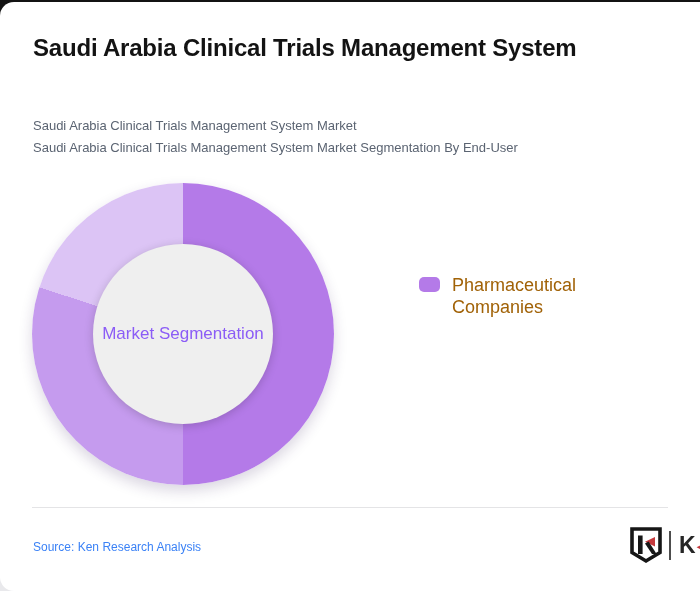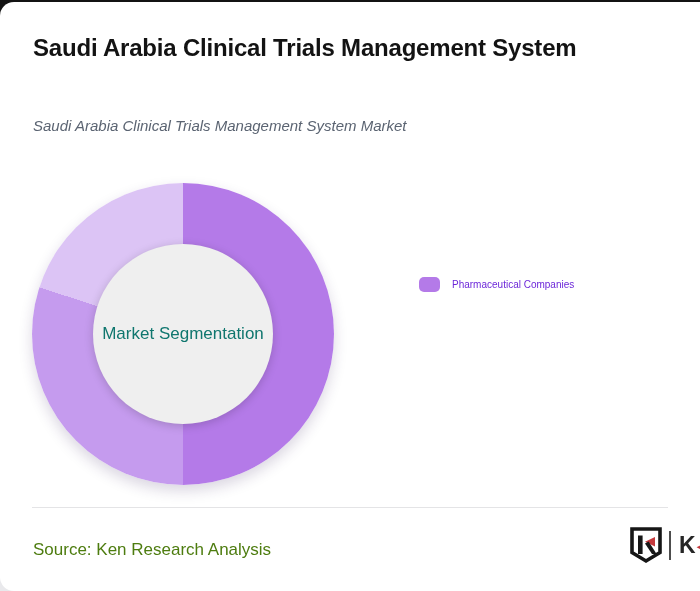--- a/index.html
+++ b/index.html
@@ -12,48 +12,48 @@
     position: absolute; top: 2px; left: 0; width: 700px; height: 589px;
     background: #ffffff; border-radius: 14px; overflow: hidden; padding-left: 36px;
   }
   .title {
     position: absolute; left: 33px; top: 30px; margin: 0; width: 630px;
     font-size: 24px; line-height: 32px; font-weight: 700; color: #131313;
     letter-spacing: -0.2px;
   }
   .subtitles {
     position: absolute; left: 33px; top: 113px;
-    font-size: 15px; line-height: 22px; color: #5b6472; font-style: italic;
+    font-size: 13px; line-height: 22px; color: #5b6472;
   }
   .donut {
     position: absolute; left: 32px; top: 181px; width: 302px; height: 302px;
     border-radius: 50%;
     box-shadow: 0 6px 14px rgba(50, 25, 90, 0.18);
   }
   .hole {
     position: absolute; left: 50%; top: 50%; transform: translate(-50%, -50%);
     width: 180px; height: 180px; border-radius: 50%;
     display: flex; align-items: center; justify-content: center;
     box-shadow: 0 2px 10px rgba(0,0,0,0.18);
-    font-size: 17px; color: #0f766e; text-align: center;
+    font-size: 17px; color: #8b5cf6; text-align: center;
   }
   .legend { position: absolute; left: 419px; top: 272px; }
   .legend-row { display: flex; align-items: flex-start; margin-bottom: 15px; }
   .swatch {
     width: 21px; height: 15px; border-radius: 5px; margin-right: 12px;
     flex: none; margin-top: 3px;
   }
-  .legend-label { font-size: 10px; line-height: 22px; color: #6d28d9; max-width: 165px; }
+  .legend-label { font-size: 18px; line-height: 22px; color: #a16207; max-width: 165px; }
   .divider {
     position: absolute; left: 32px; top: 505px; width: 636px; height: 1px;
     background: #e4e4e6;
   }
   .source {
     position: absolute; left: 33px; top: 538px;
-    font-size: 17px; color: #4d7c0f;
+    font-size: 12px; color: #3b82f6;
   }
   .logo {
     position: absolute; right: 30px; top: 524px; height: 38px;
     display: flex; align-items: center;
   }
   .logo-sep { width: 2.5px; height: 29px; background: #4d4d4d; margin: 0 8px 0 6px; }
   .brand {
     font-size: 23px; font-weight: 700; color: #262626; letter-spacing: 1.2px;
     display: flex; align-items: center; white-space: nowrap;
   }
@@ -61,20 +61,21 @@
 </style>
 </head>
 <body>
 
 <div class="card">
 
   <h1 class="title"><span>Saudi Arabia Clinical Trials Management System</span><br></h1>
 
   <div class="subtitles">
     <div>Saudi Arabia Clinical Trials Management System Market</div>
+    <div>Saudi Arabia Clinical Trials Management System Market Segmentation By End-User</div>
   </div>
 
   <div class="donut" id="donut" style="background: conic-gradient(rgb(180, 122, 232) 0deg, rgb(180, 122, 232) 180deg, rgb(197, 155, 238) 180deg, rgb(197, 155, 238) 288deg, rgb(220, 196, 245) 288deg, rgb(220, 196, 245) 360deg);">
     <div class="hole" id="donut-hole" style="background: rgb(239, 239, 239);">
       <span>Market Segmentation</span>
     </div>
   </div>
 
   <div class="legend">
     <div class="legend-row">

